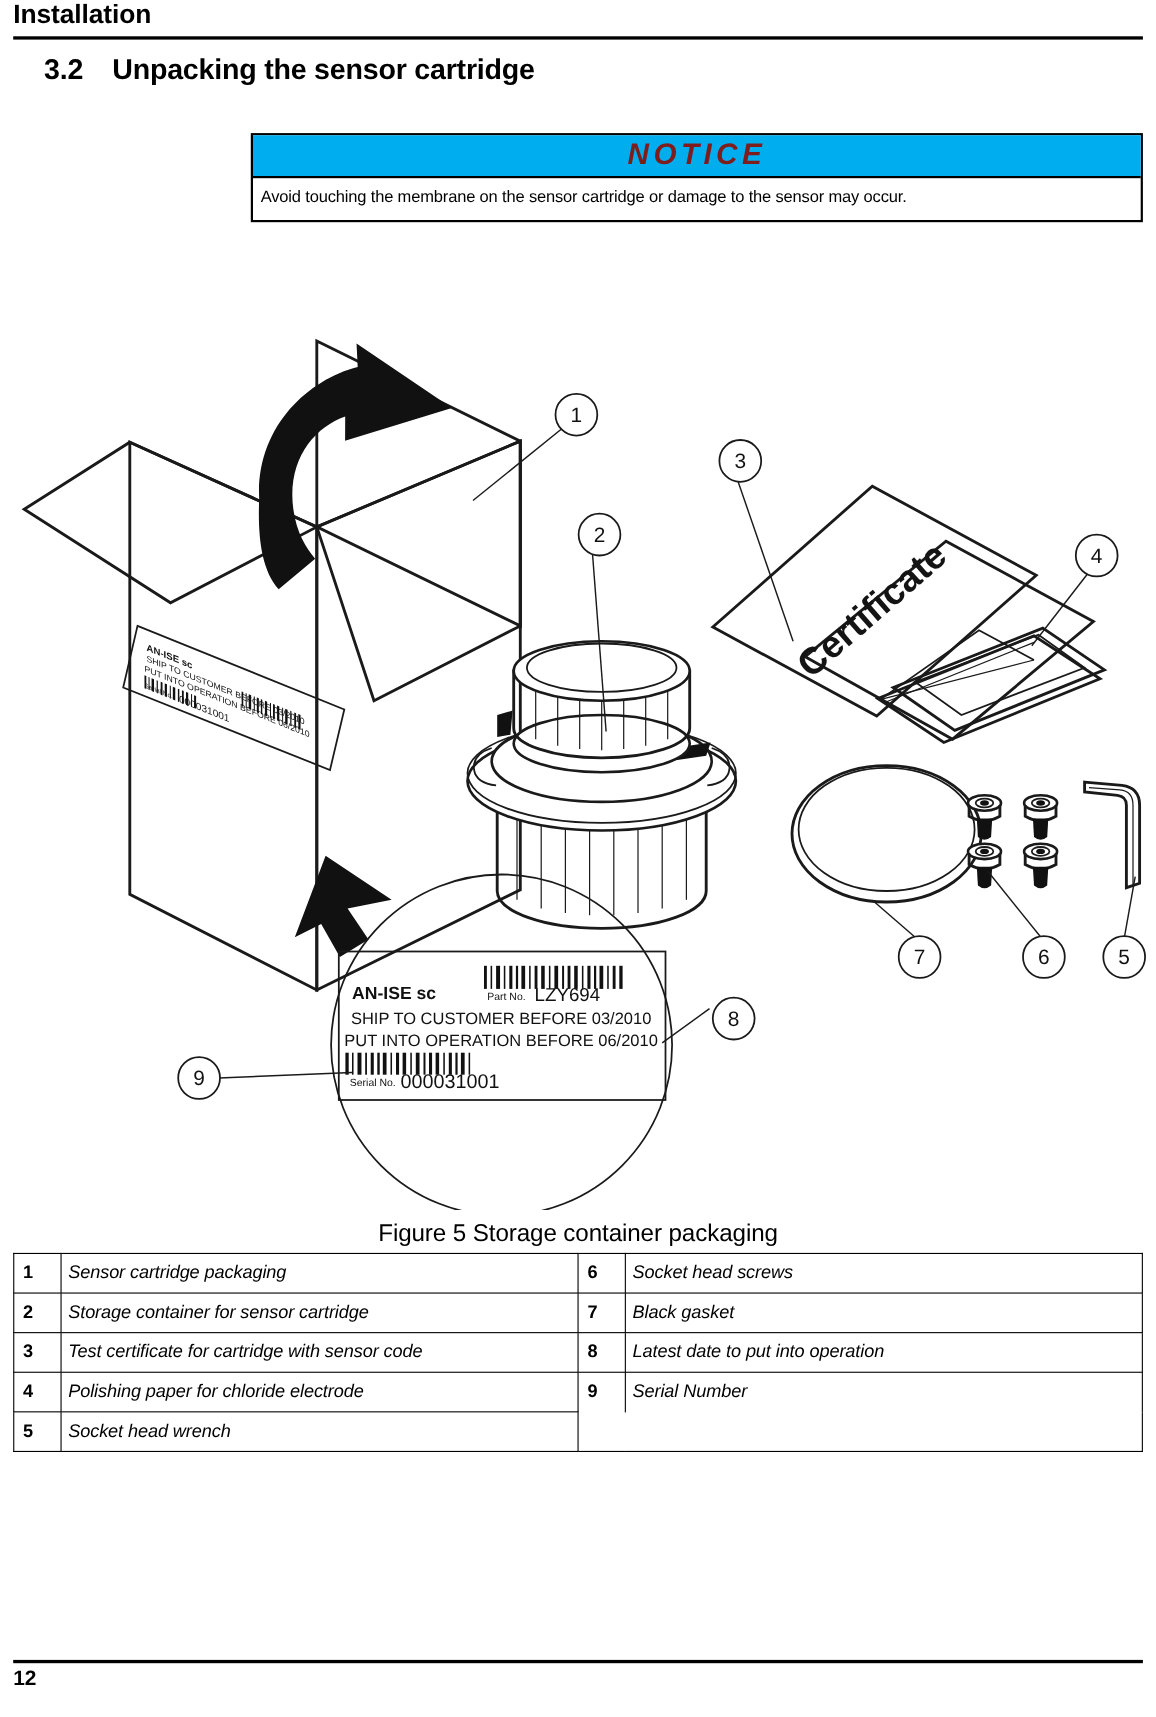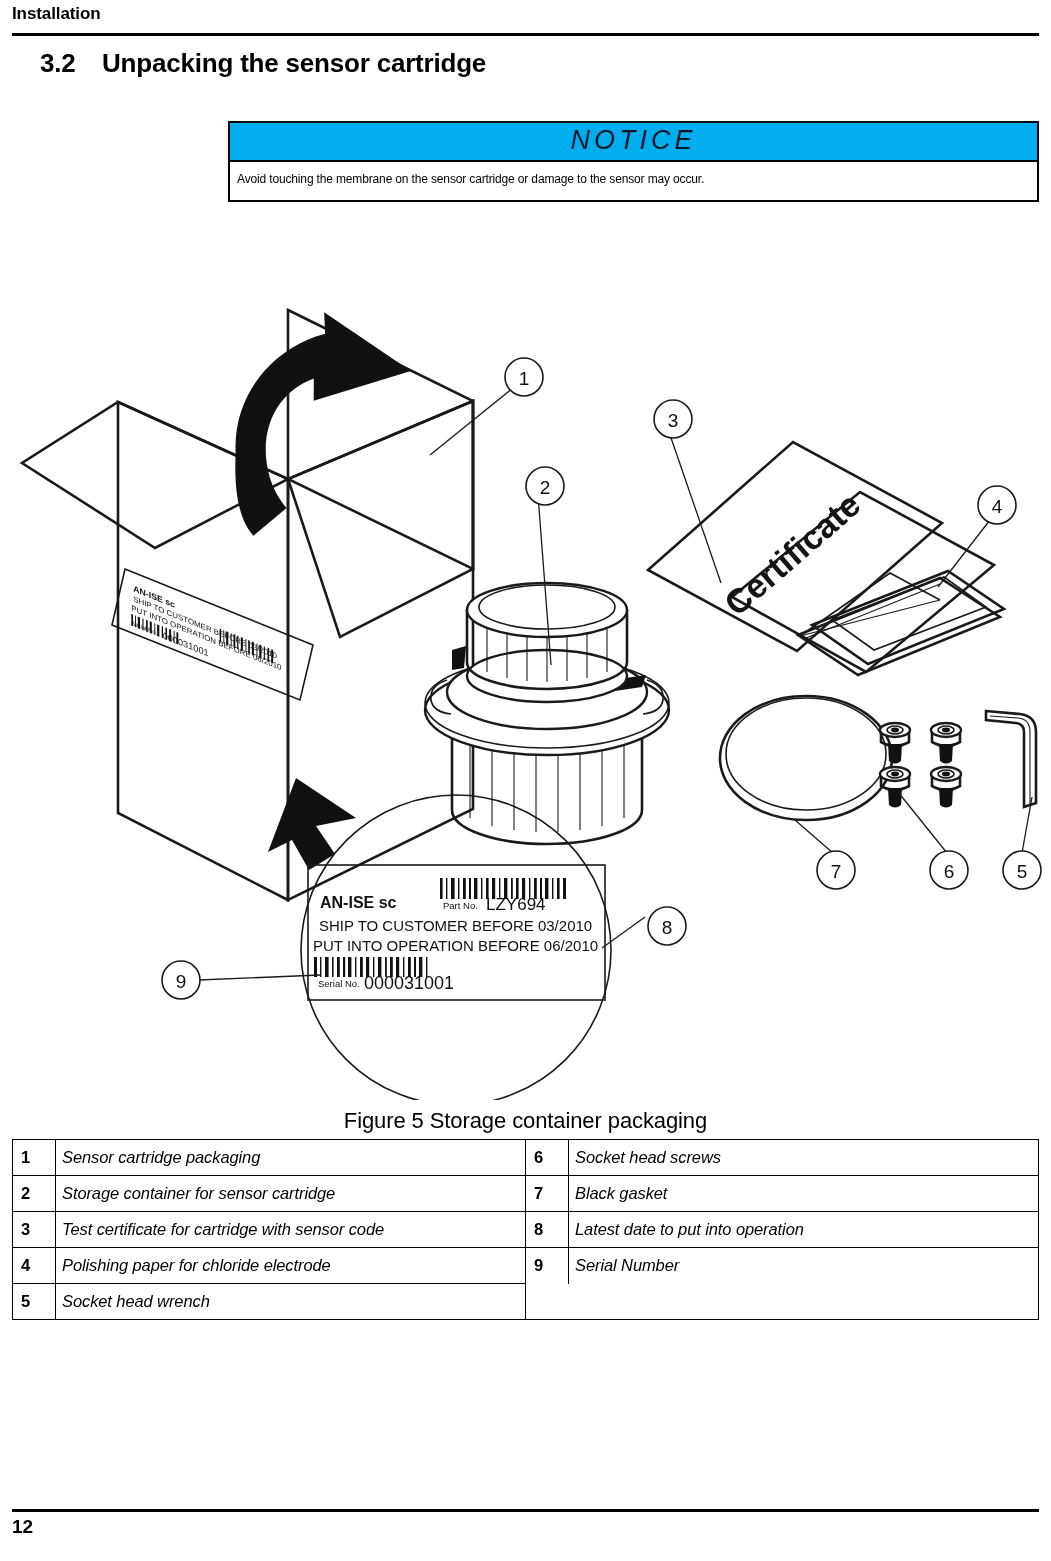--- a/index.html
+++ b/index.html
@@ -17,21 +17,21 @@
   }
 
   
   .page-header {
     position: absolute;
     left: 12px;
     top: 2px;
     width: 1027px;
   }
   .page-header .hdr-text {
-    font-size: 17px;
+    font-size: 24px;
     font-weight: bold;
     letter-spacing: -0.1px;
     line-height: 24px;
   }
   .header-rule {
     position: absolute;
     left: 12px;
     top: 33px;
     width: 1027px;
     height: 0;
@@ -60,34 +60,34 @@
     border: 2px solid #000;
     box-sizing: border-box;
     background: #fff;
   }
   .notice-banner {
     background: #00AEEF;
     text-align: center;
     padding: 2px 0 4px 0;
   }
   .notice-banner .notice-word {
-    color: #0f172a;
+    color: #7f1d1d;
     font-size: 27px;
     font-style: italic;
-    font-weight: normal;
+    font-weight: bold;
     letter-spacing: 4px;
     line-height: 31px;
   }
   .notice-body {
     padding: 5px 7px 8px 7px;
     border-top: 2px solid #000;
   }
   .notice-body p {
     margin: 0 0 5px 0;
-    font-size: 12px;
+    font-size: 15px;
     line-height: 25px;
     letter-spacing: -0.15px;
   }
   .notice-body p:last-child { margin-bottom: 0; }
 
   
   .figure-area {
     position: absolute;
     left: 0;
     top: 280px;

